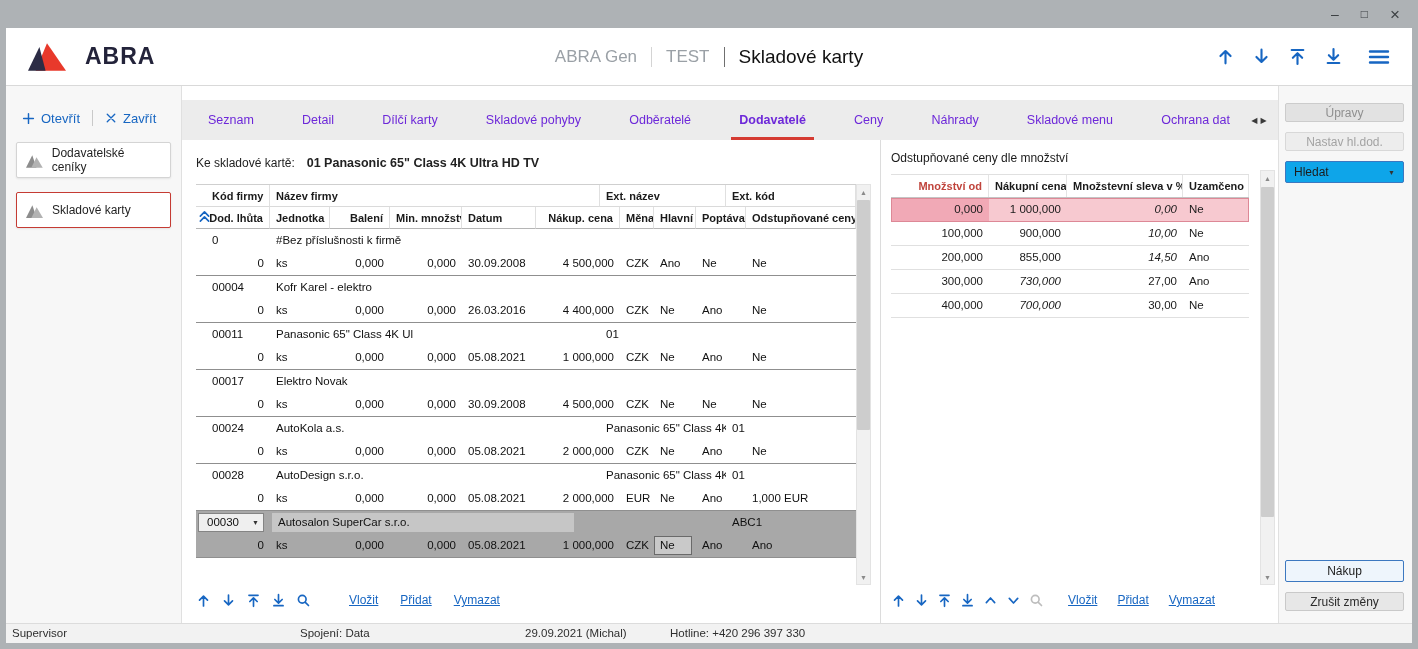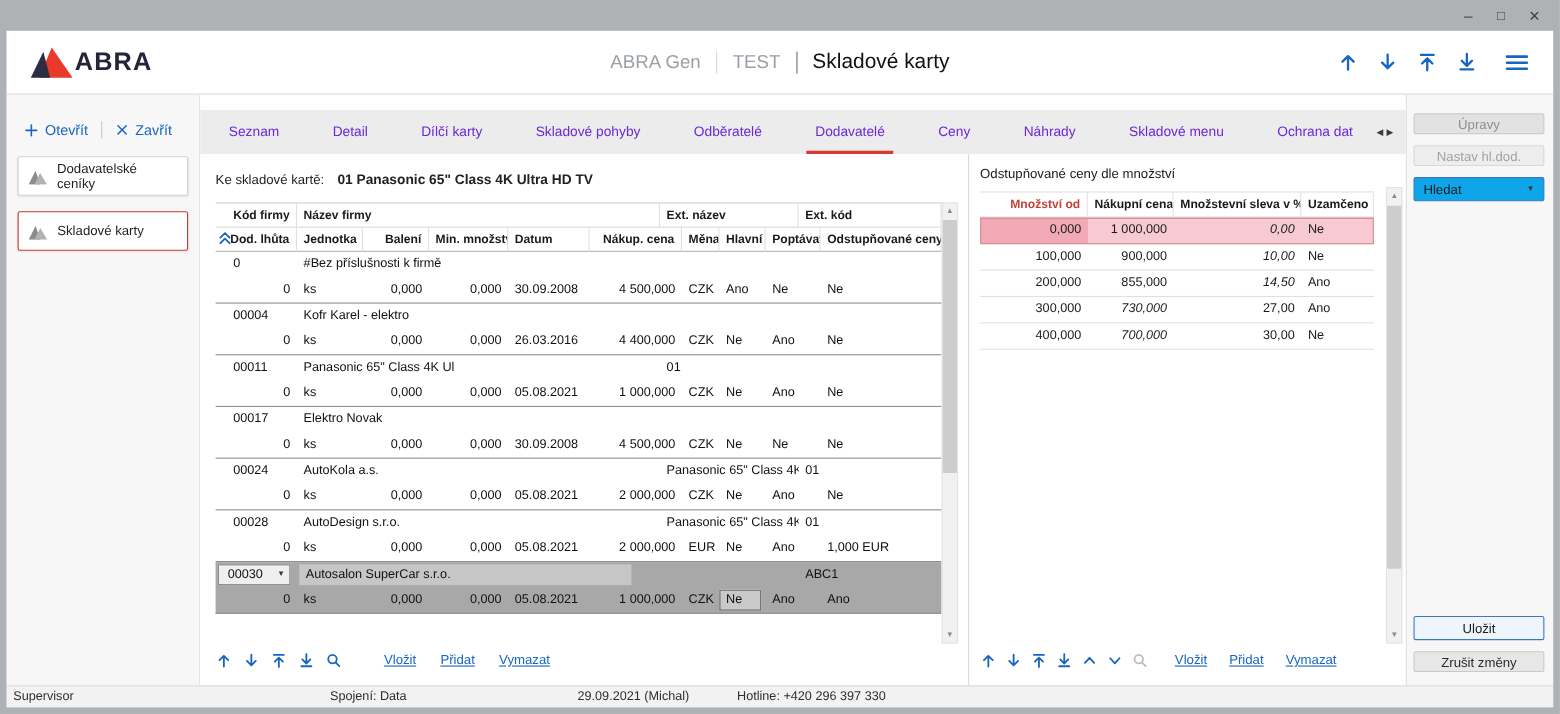--- a/index.html
+++ b/index.html
@@ -6,21 +6,21 @@
   html,body{width:1418px;height:649px;overflow:hidden}
   body{font-family:"Liberation Sans","DejaVu Sans",sans-serif;color:#1a1a1a;background:#aeb2b5}
   .frame{width:1418px;height:649px;background:#aeb2b5;padding:0 6px 6px}
   .titlebar{height:28px;display:flex;align-items:center;justify-content:flex-end;gap:22px;padding:0 12px;color:#3d4144}
   .wbtn{cursor:pointer;font-size:14px;line-height:1}
   .wbtn.wmax{font-size:12px}
   .wbtn.wclose{font-size:17px}
   .window{height:615px;background:#fff;display:flex;flex-direction:column;overflow:hidden}
   
   .hdr{height:58px;flex:none;display:flex;align-items:center;padding:0 22px;border-bottom:1px solid #d9d9d9;position:relative;background:#fff}
-  .logo{display:flex;align-items:center;gap:2px}
+  .logo{display:flex;align-items:center;gap:19px}
   .logotext{font-size:23px;font-weight:bold;color:#23233a;letter-spacing:1px}
   .hdr-center{position:absolute;left:0;right:0;display:flex;justify-content:center;align-items:center;gap:14px;pointer-events:none}
   .appname,.envname{font-size:17px;color:#9aa0a6}
   .vbar{width:1px;height:20px;background:#d4d4d4}
   .vbar.dark{background:#6f6f6f}
   .pagetitle{font-size:19px;color:#111}
   .hdr-right{margin-left:auto;display:flex;align-items:center;gap:17px;z-index:1}
   .hdr-right .tbi{cursor:pointer}
   
   .i{display:block}
@@ -35,21 +35,21 @@
   .lsb-act{display:flex;align-items:center;gap:6px;cursor:pointer}
   .lsb-div{width:1px;height:16px;background:#c9c9c9;margin:0 3px}
   .lsb-item{margin-top:16px;background:#fff;border:1px solid #d4d4d4;border-radius:2px;height:36px;display:flex;align-items:center;gap:9px;padding:0 9px;font-size:12px;color:#1f1f1f;box-shadow:0 1px 2px rgba(0,0,0,.08);cursor:pointer}
   .lsb-item+.lsb-item{margin-top:14px}
   .lsb-item.selected{border:1px solid #c53b33}
   .main{flex:1;display:flex;flex-direction:column;background:#fff;min-width:0}
   
   .tabbar{margin-top:14px;height:40px;flex:none;background:#ececec;display:flex;align-items:stretch;padding-left:16px}
   .tabs{flex:1;display:flex;justify-content:space-between}
   .tab{display:flex;align-items:center;padding:0 10px;font-size:12.5px;color:#6d28d9;position:relative;white-space:nowrap;cursor:pointer}
-  .tab.selected{font-weight:normal}
+  .tab.selected{font-weight:bold}
   .tab.selected::after{content:"";position:absolute;left:2px;right:2px;bottom:0;height:3px;background:#d53b32}
   .tabscroll{width:38px;flex:none;display:flex;align-items:center;justify-content:center;gap:3px;color:#3a3a3a;font-size:8px}
   .tabscroll span{cursor:pointer}
   .content{flex:1;display:flex;min-height:0}
   
   .lpane{width:698px;flex:none;position:relative;display:flex;flex-direction:column;padding:10px 24px 8px 14px}
   .cardref{display:flex;align-items:center;gap:12px;height:26px;font-size:12px;color:#222}
   .crv{font-weight:bold;font-size:12.5px}
   .stable{margin-top:8px;width:660px;position:relative;font-size:11.5px;color:#111}
   .shead1,.sline1{display:grid;grid-template-columns:74px 330px 126px 130px}
@@ -582,21 +582,21 @@
         </div>
       </main>
 
       <aside class="rsb">
         <div class="btn disabled">Úpravy</div>
         <div class="btn dim">Nastav hl.dod.</div>
         <div class="btn blue hledat">
           <span>Hledat</span>
           <span class="caret">▼</span>
         </div>
-        <div class="btn blue save">Uložit</div>
+        <div class="btn blue save">Nákup</div>
         <div class="btn">Zrušit změny</div>
       </aside>
     </div>
 
     <div class="statusbar">
       <span class="st-user">Supervisor</span>
       <span class="st-conn">Spojení: Data</span>
       <span class="st-date">29.09.2021 (Michal)</span>
       <span class="st-hot">Hotline: +420 296 397 330</span>
     </div>

